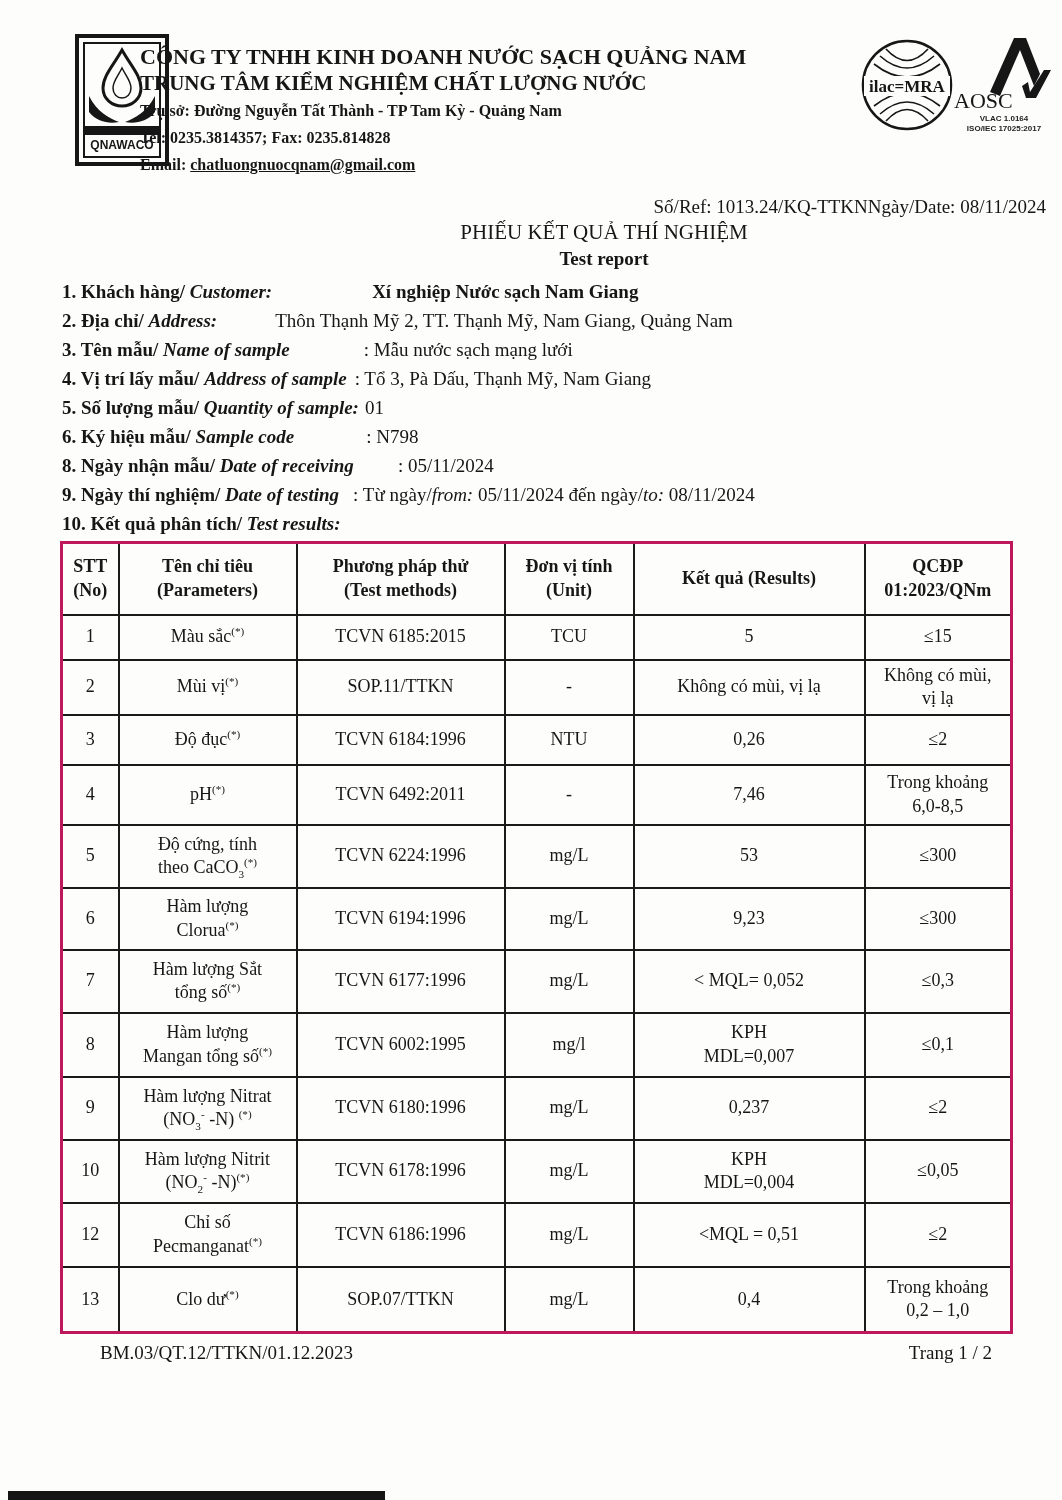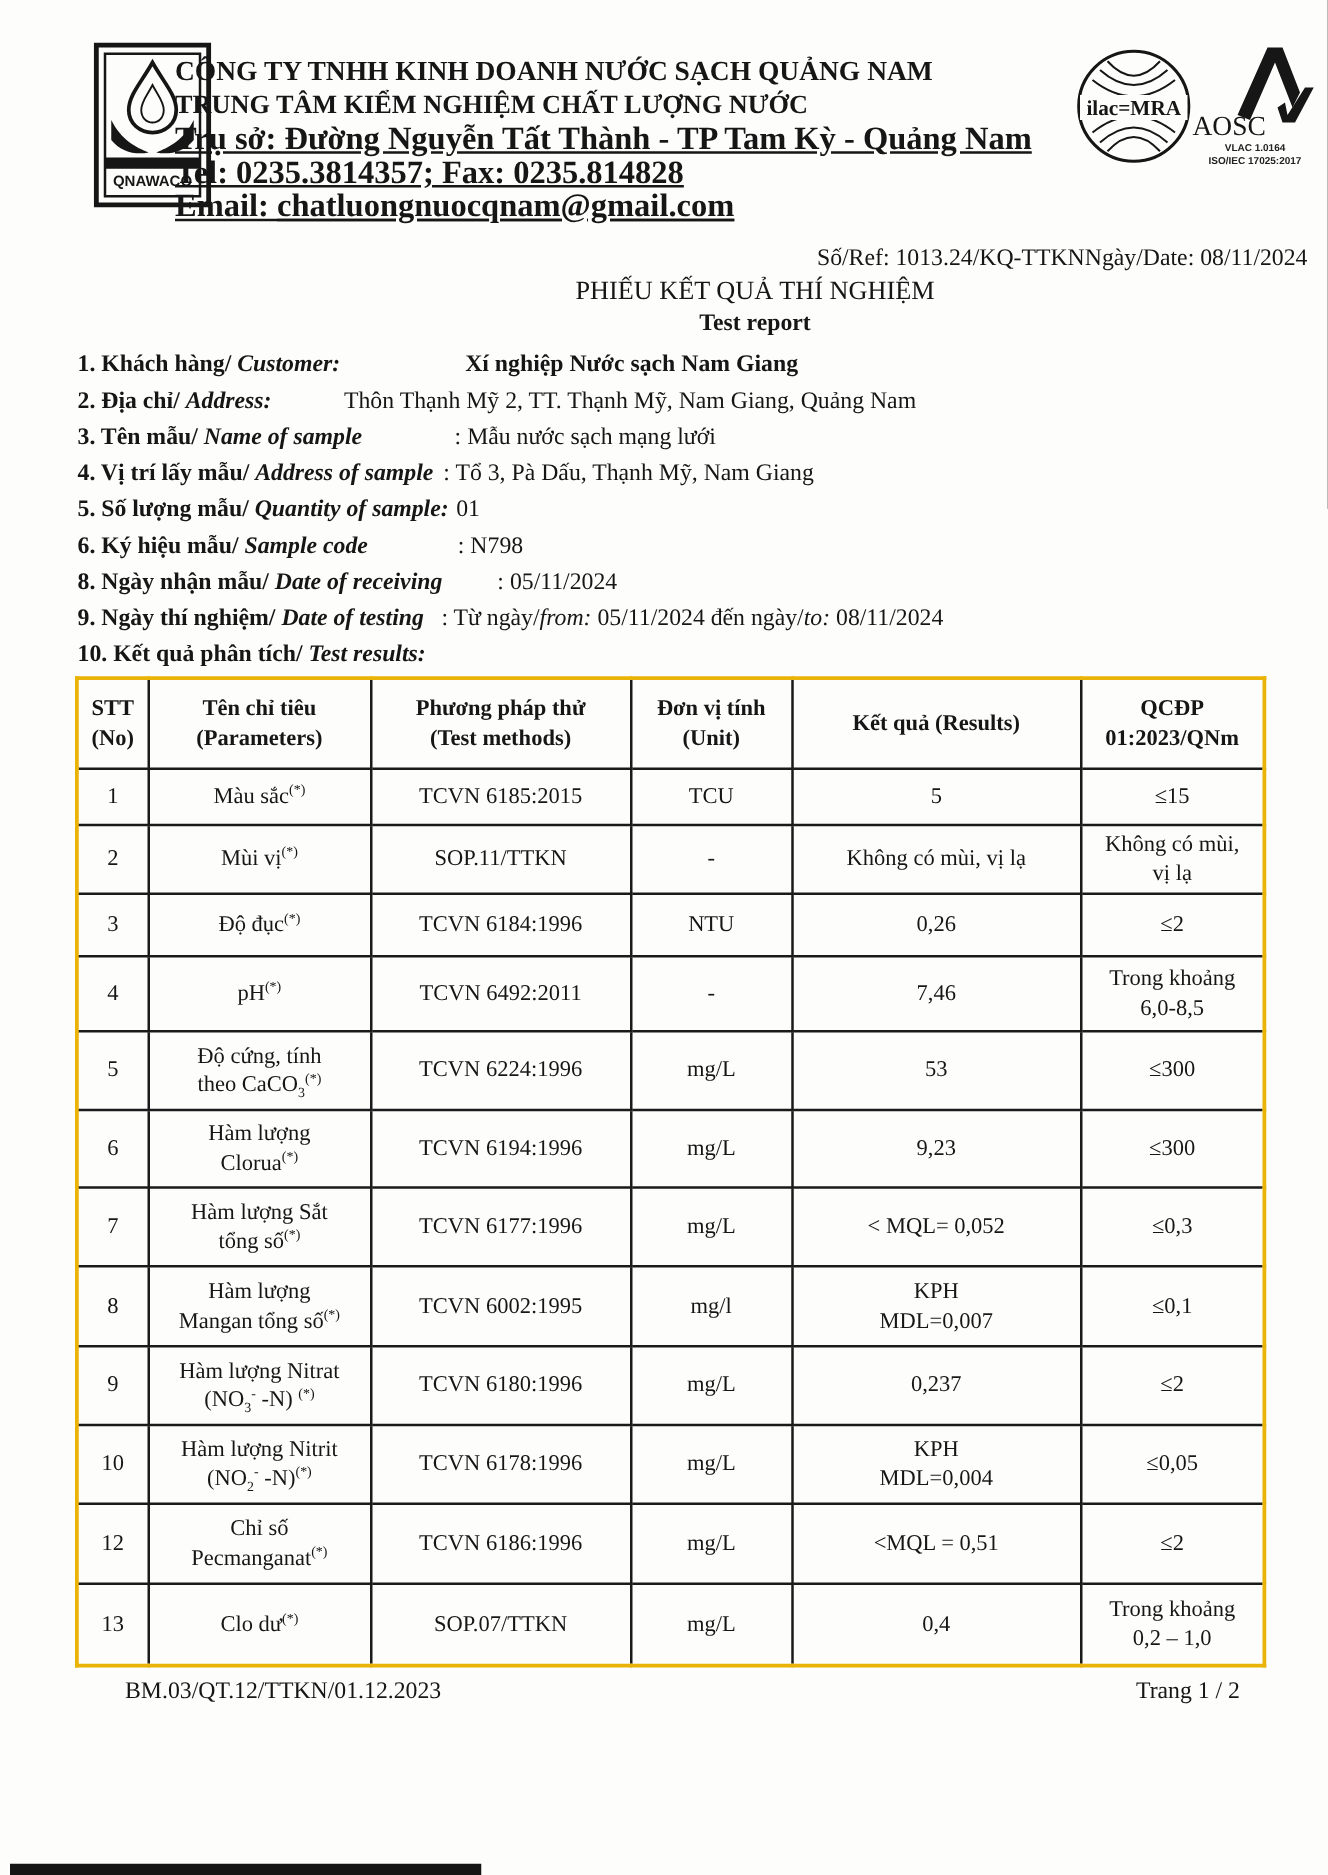--- a/index.html
+++ b/index.html
@@ -6,21 +6,21 @@
   .page{
     position:relative;width:1062px;height:1500px;margin:0 auto;
     background:#fdfdfc;color:#161616;overflow:hidden;
     font-family:"Liberation Serif","DejaVu Serif",serif;
   }
   
   .letterhead{position:relative;height:192px;}
   .lh-text{position:absolute;left:140px;width:760px;top:43px;text-align:left;}
   .lh-company{font-size:22px;font-weight:bold;line-height:27px;letter-spacing:0px;}
   .lh-center{font-size:21px;font-weight:bold;line-height:27px;}
-  .lh-line{font-size:26px;font-weight:bold;line-height:27px;text-decoration:underline;}
+  .lh-line{font-size:16px;font-weight:bold;line-height:27px;}
   .email-addr{text-decoration:underline;}
   .logo-left{position:absolute;left:38px;top:34px;width:94px;height:132px;padding-left:37px;}
   .logo-ilac{position:absolute;left:860px;top:38px;width:94px;height:94px;}
   .logo-aosc{position:absolute;left:952px;top:30px;width:104px;text-align:center;}
   .aosc-small{font-family:"Liberation Sans","DejaVu Sans",sans-serif;font-size:8px;font-weight:bold;line-height:10px;color:#222;}
   
   .refline{display:flex;justify-content:flex-end;padding:4px 16px 0 45px;font-size:19px;}
   .titles{margin-left:148px;width:912px;text-align:center;}
   .title{font-size:21px;font-weight:normal;margin-top:2px;}
   .subtitle{font-size:19px;font-weight:bold;margin-top:3px;}
@@ -31,21 +31,21 @@
   .info .it{font-style:italic;}
   .sp{display:inline-block;height:1px;}
   .sp1{width:100px}.sp2{width:58px}.sp3{width:74px}.sp4{width:8px}.sp5{width:6px}
   .sp6{width:72px}.sp7{width:28px}.sp8{width:44px}.sp9{width:14px}
   
   table.results{border-collapse:collapse;margin:3px 0 0 60px;width:950px;table-layout:fixed;
     font-size:18px;}
   table.results th,table.results td{
     border:2px solid #1a1a1a;text-align:center;vertical-align:middle;
     padding:2px 4px;line-height:1.3;overflow:hidden;}
-  table.results{border:3px solid #eab308;}
+  table.results{border:3px solid #be185d;}
   table.results th{font-weight:bold;}
   tr.h{height:72px}
   tr.r1{height:45px}tr.r2{height:55px}tr.r3{height:50px}tr.r4{height:60px}
   tr.r5{height:63px}tr.r6{height:62px}tr.r7{height:63px}tr.r8{height:64px}
   tr.r9{height:63px}tr.r10{height:63px}tr.r11{height:65px}tr.r12{height:64px}tr.r13{height:66px}
   sup{font-size:0.62em;line-height:0;vertical-align:super;}
   sub{font-size:0.62em;line-height:0;vertical-align:sub;}
   
   .footline{display:flex;justify-content:space-between;padding:8px 70px 0 100px;font-size:19px;}
   .scan-bar{position:absolute;left:8px;top:1491px;width:377px;height:9px;background:#151515;}

